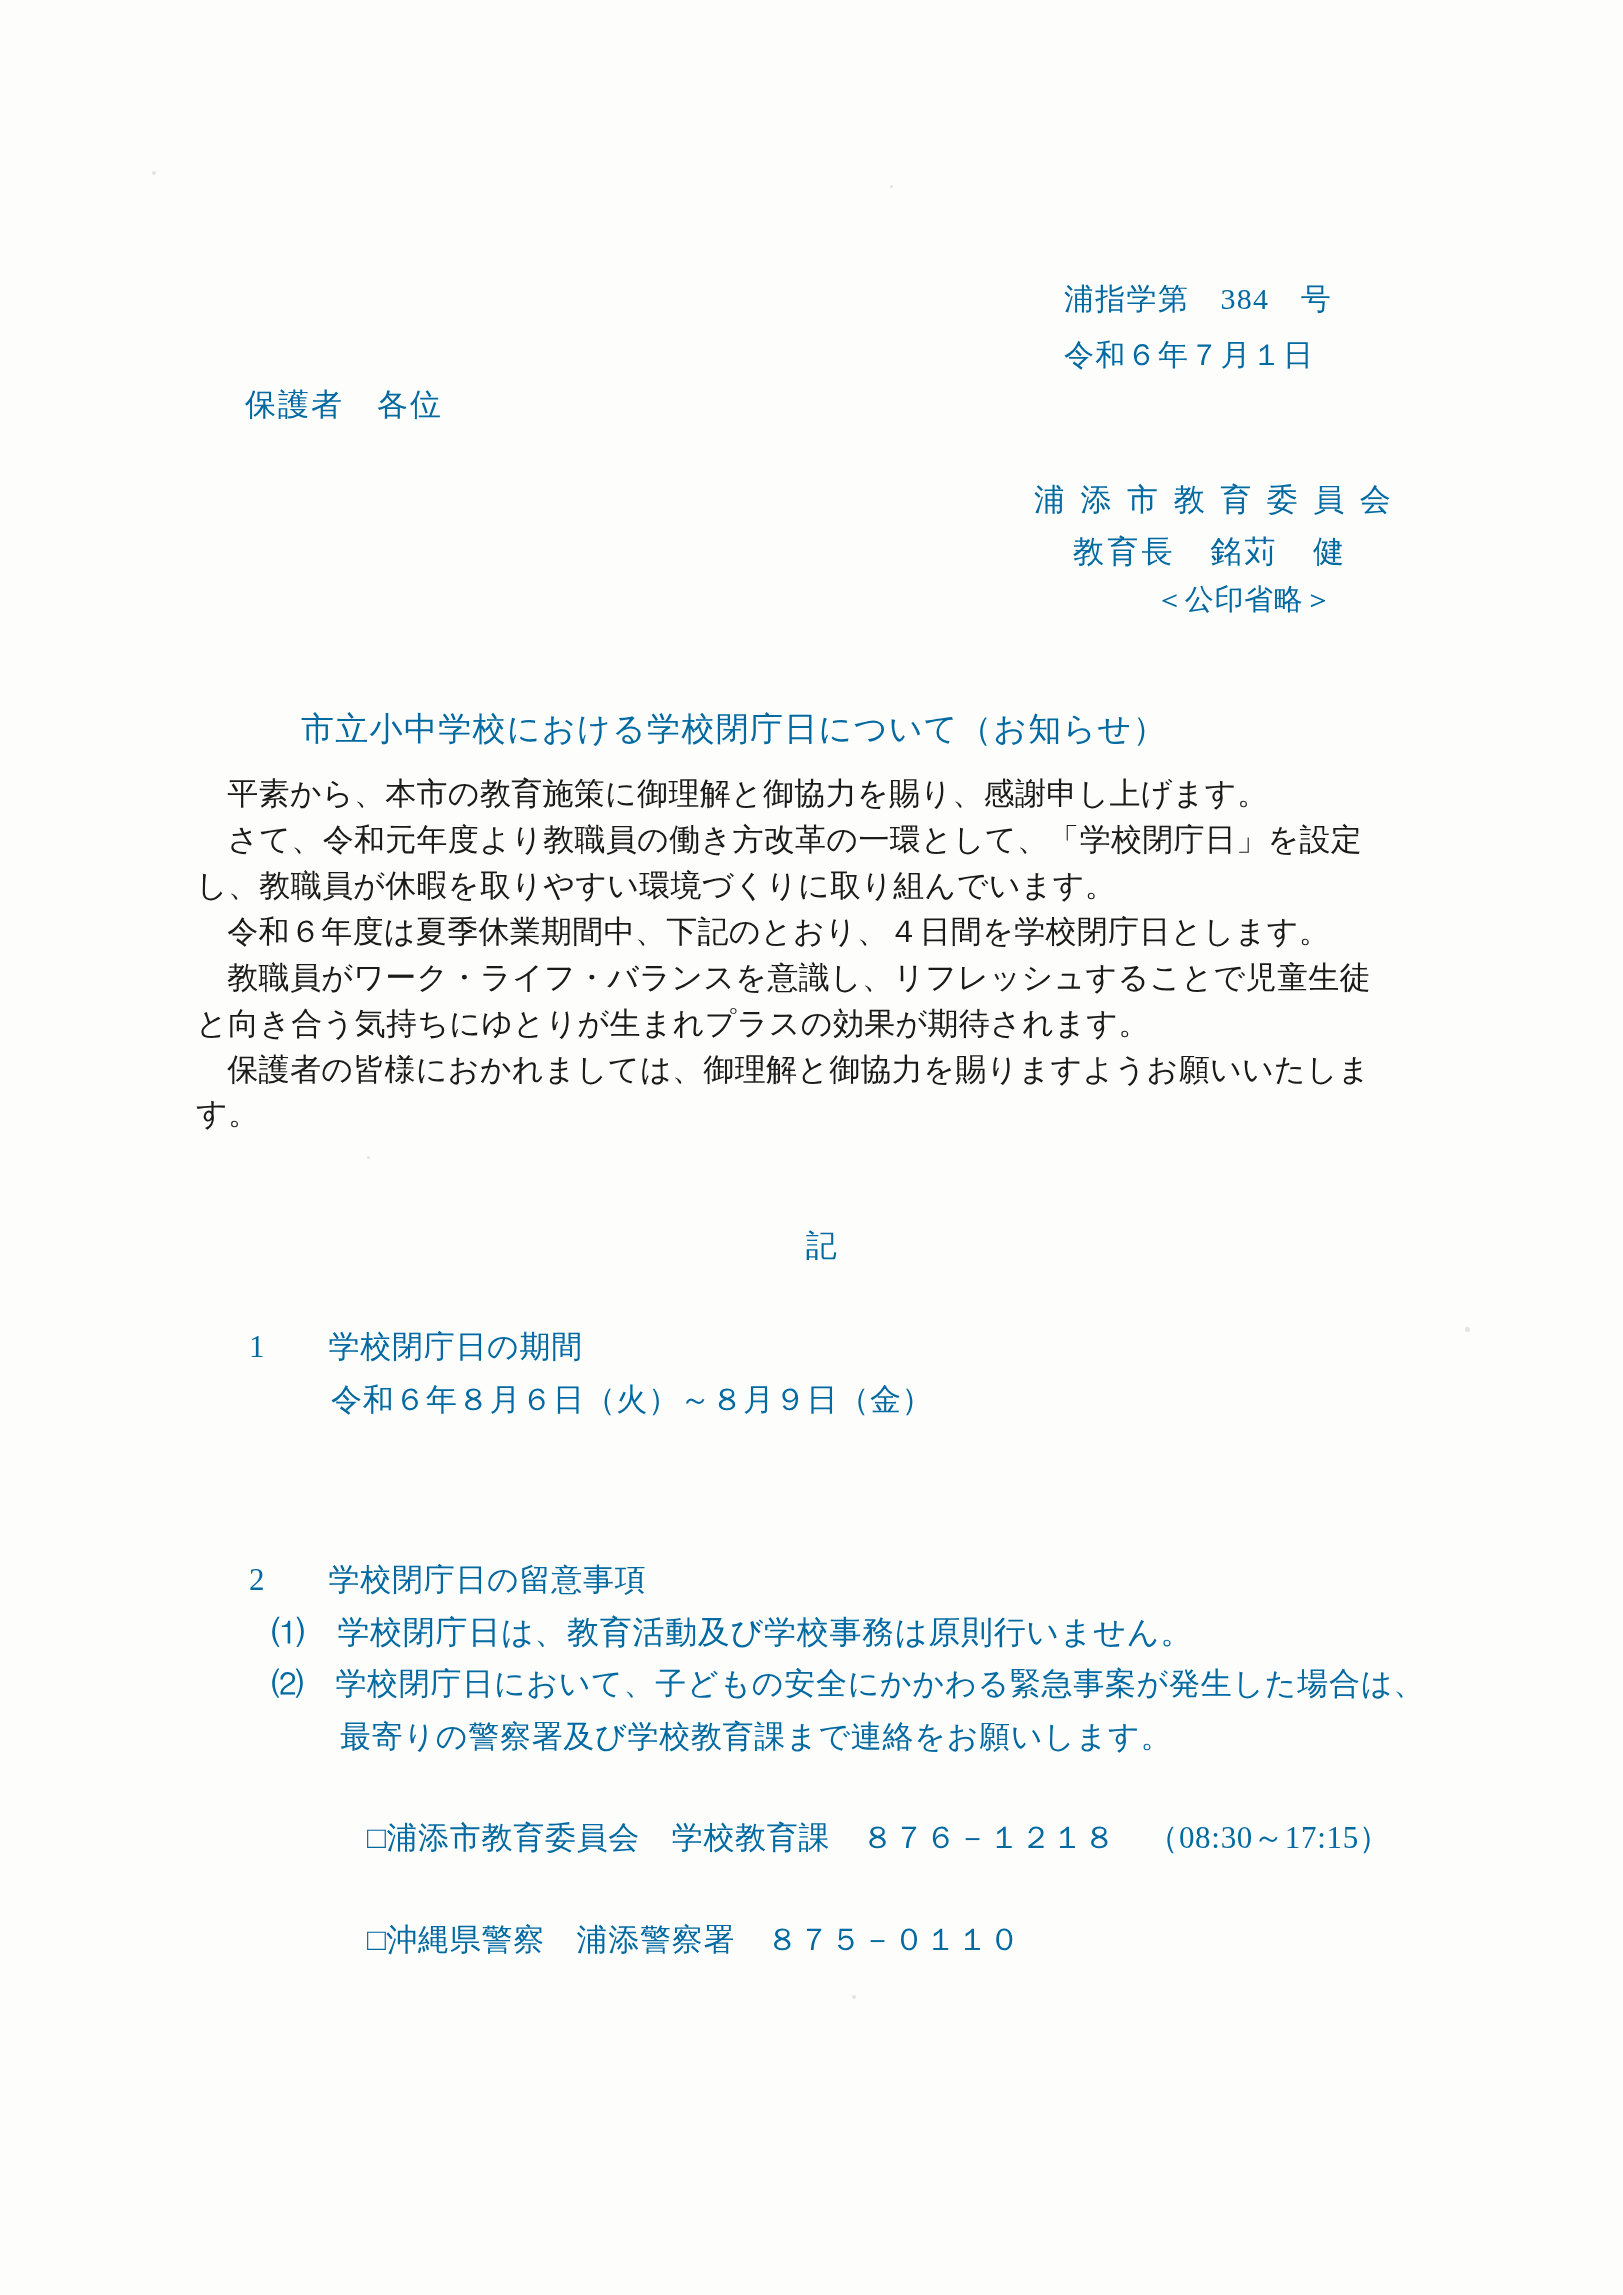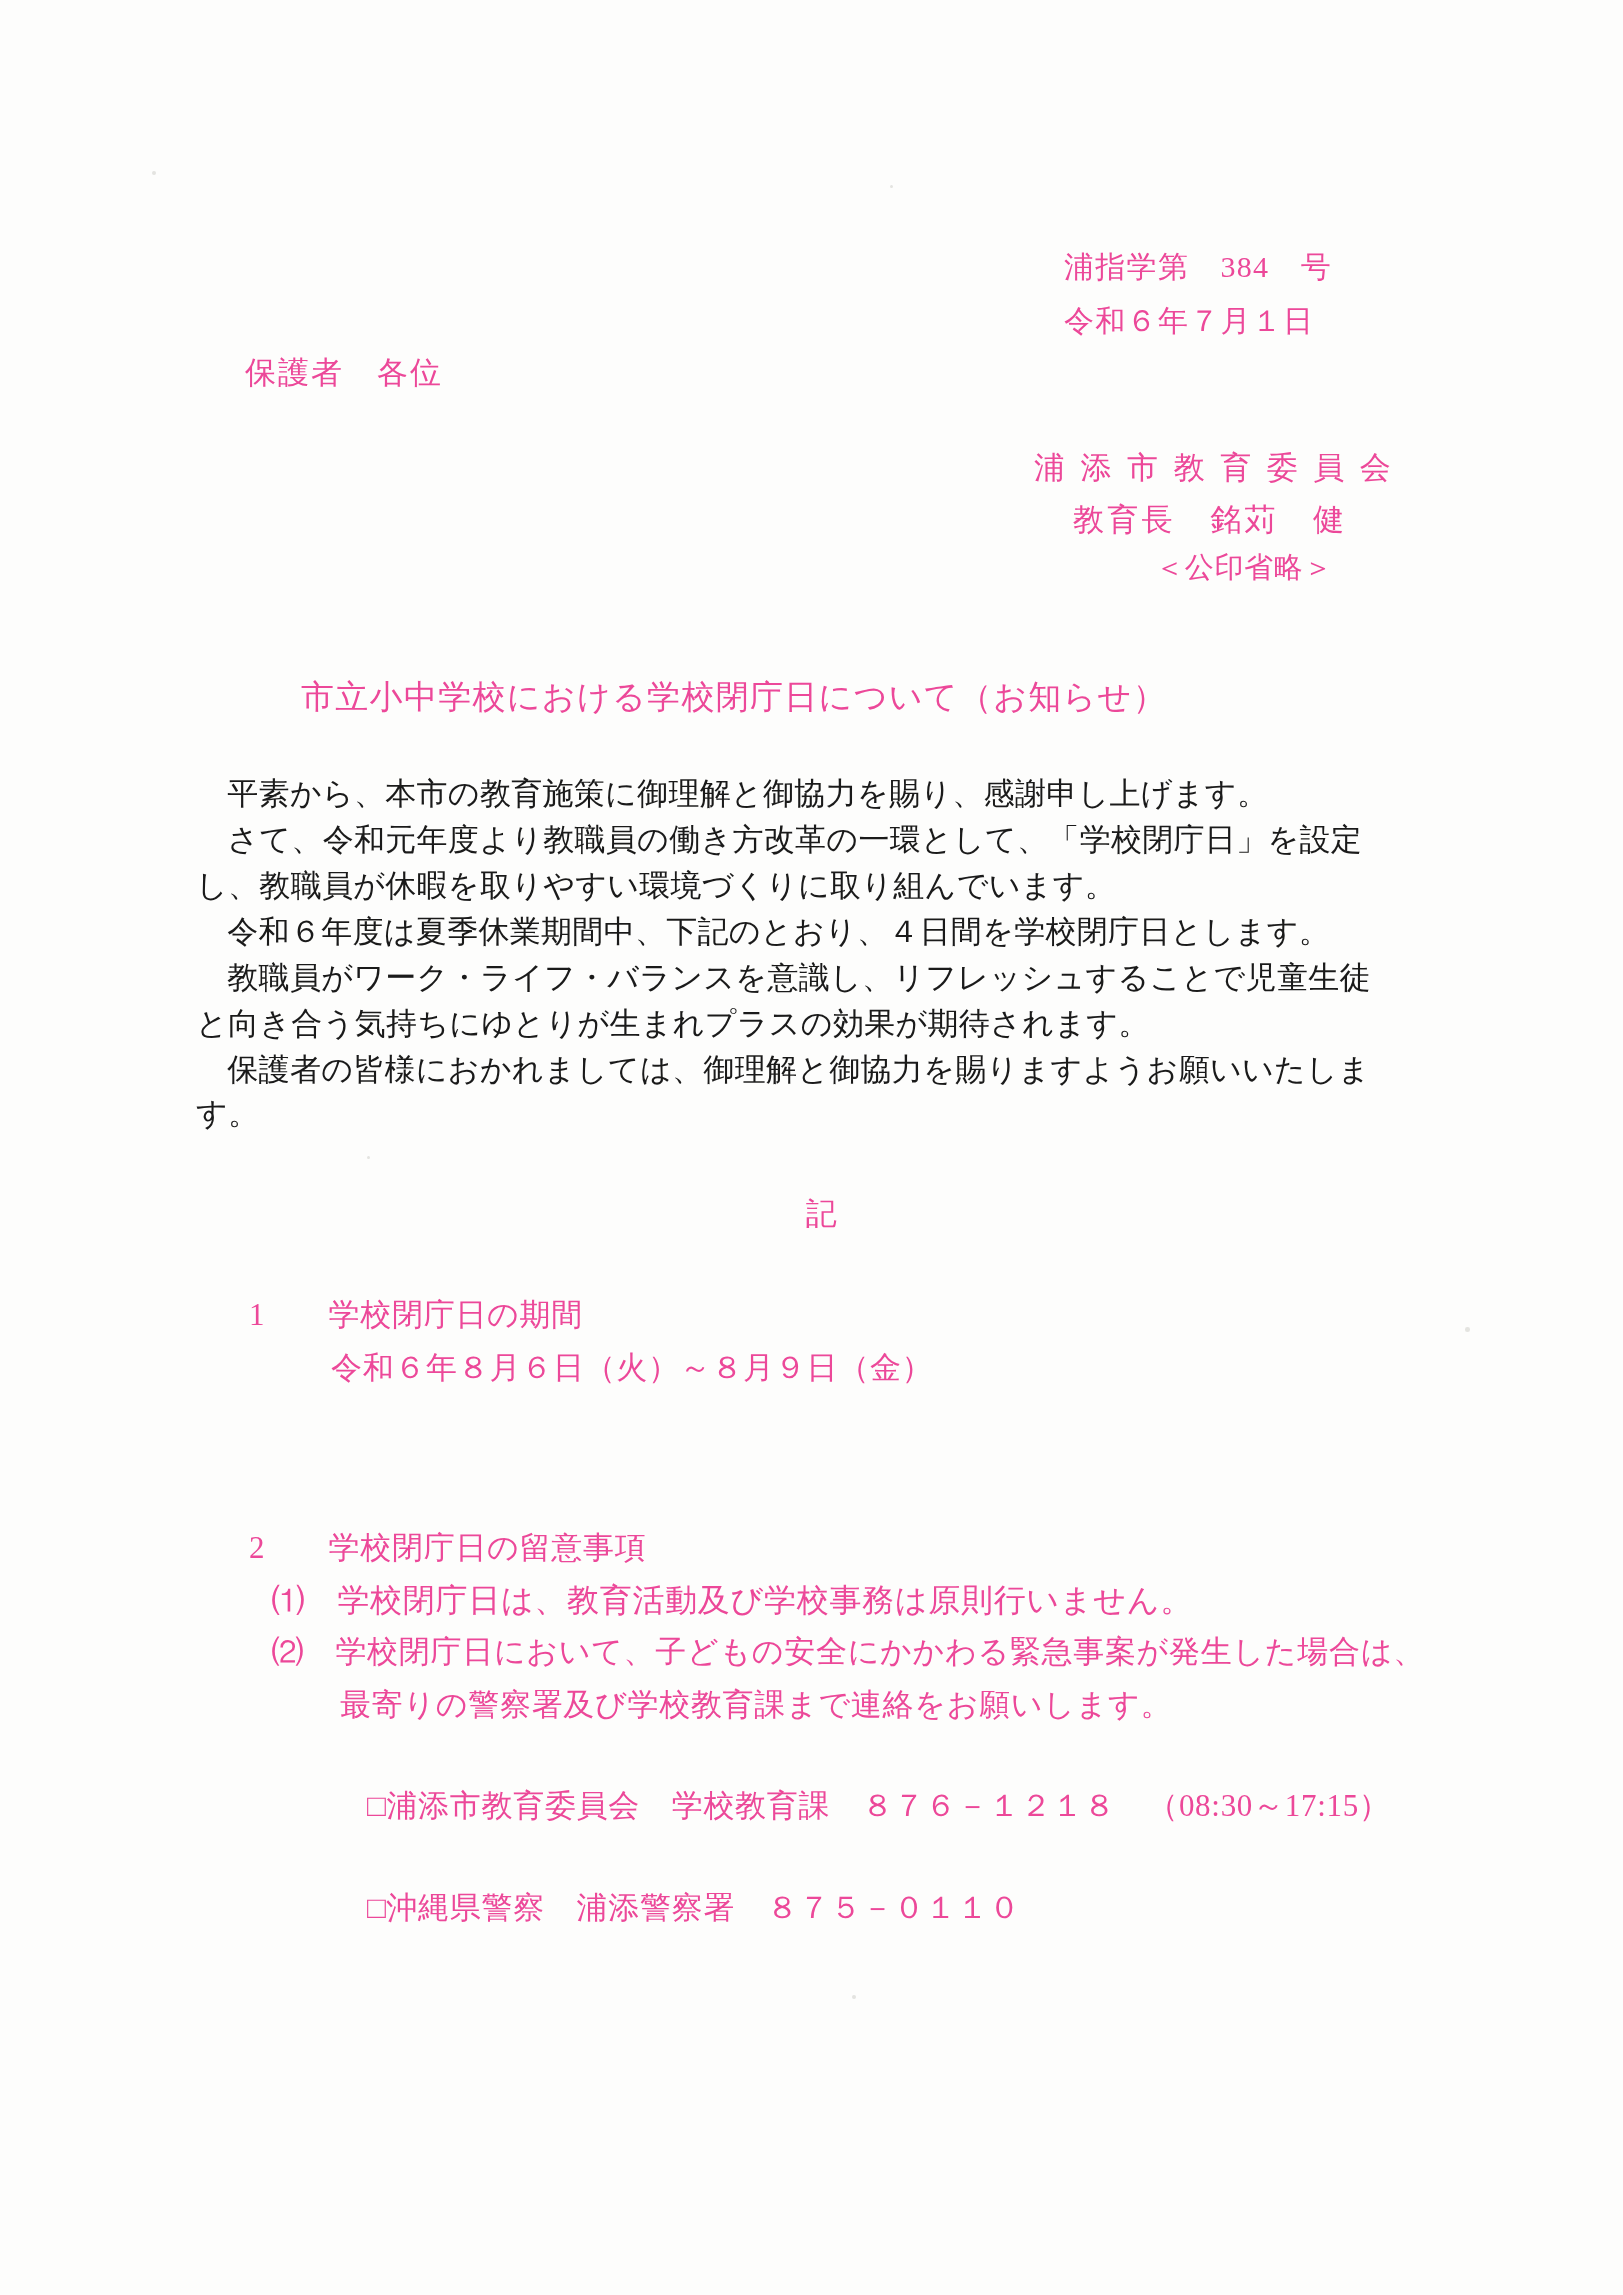--- a/index.html
+++ b/index.html
@@ -30,36 +30,36 @@
     width: 1623px;
     height: 2295px;
     padding: 0;
   }
 
   
   .tblock {
     position: absolute;
     white-space: pre;
     line-height: 1.0;
-    color: #ec4899;
+    color: #0369a1;
     font-weight: 400;
+    margin-top: 32px;
   }
 
   .doc-no {
     top: 252px;
     left: 1064px;
     font-size: 30px;
     letter-spacing: 1.3px;
   }
   .doc-date {
     top: 308px;
     left: 1064px;
     font-size: 30px;
     letter-spacing: 1.3px;
-    font-family: Liberation Mono, monospace;
   }
   .addressee {
     top: 357px;
     left: 245px;
     font-size: 31px;
     letter-spacing: 2px;
   }
 
   .issuer-org {
     top: 452px;

